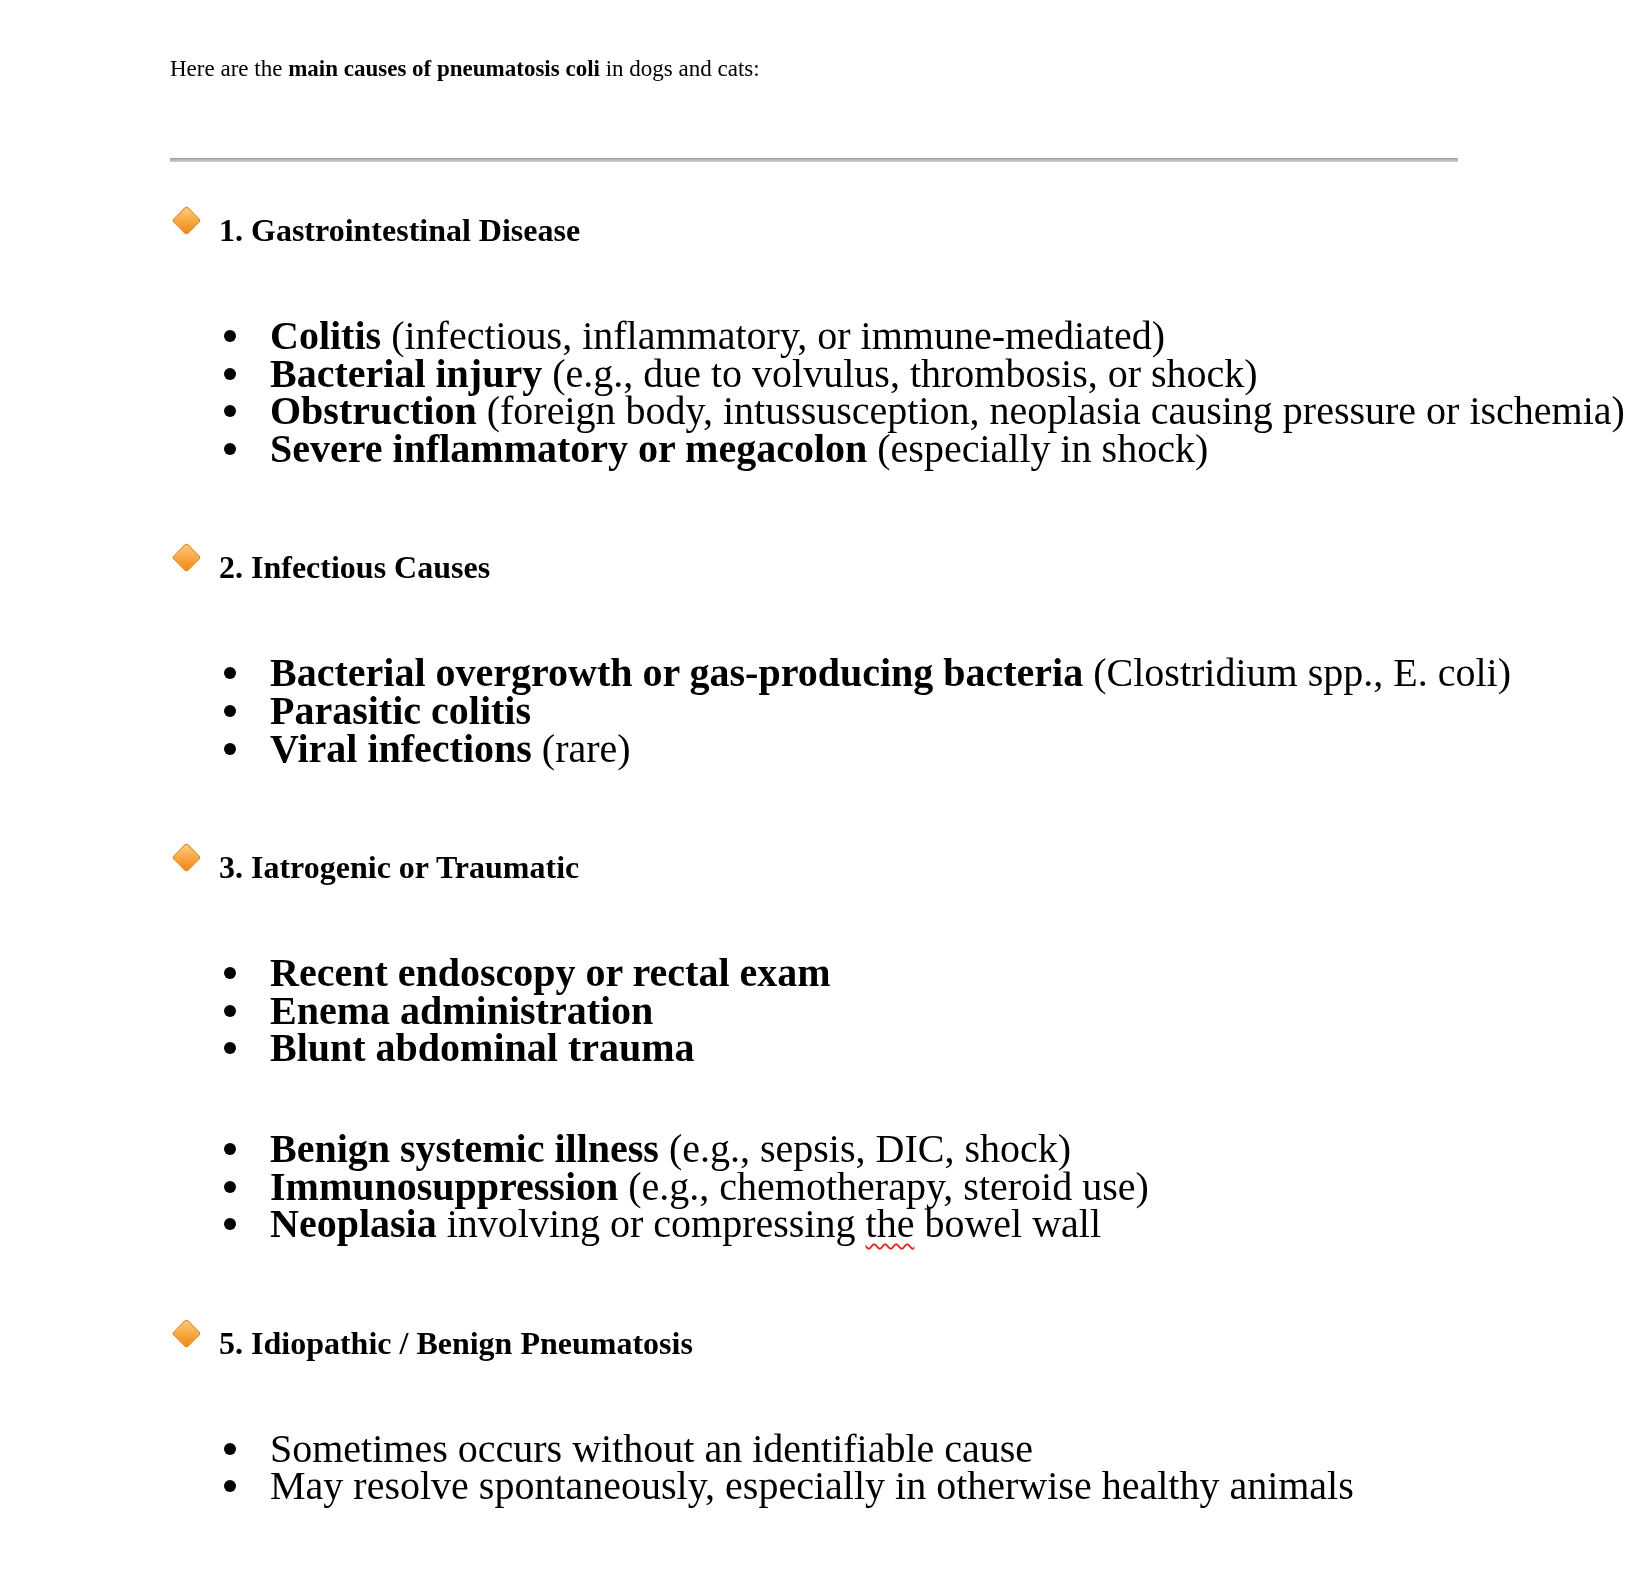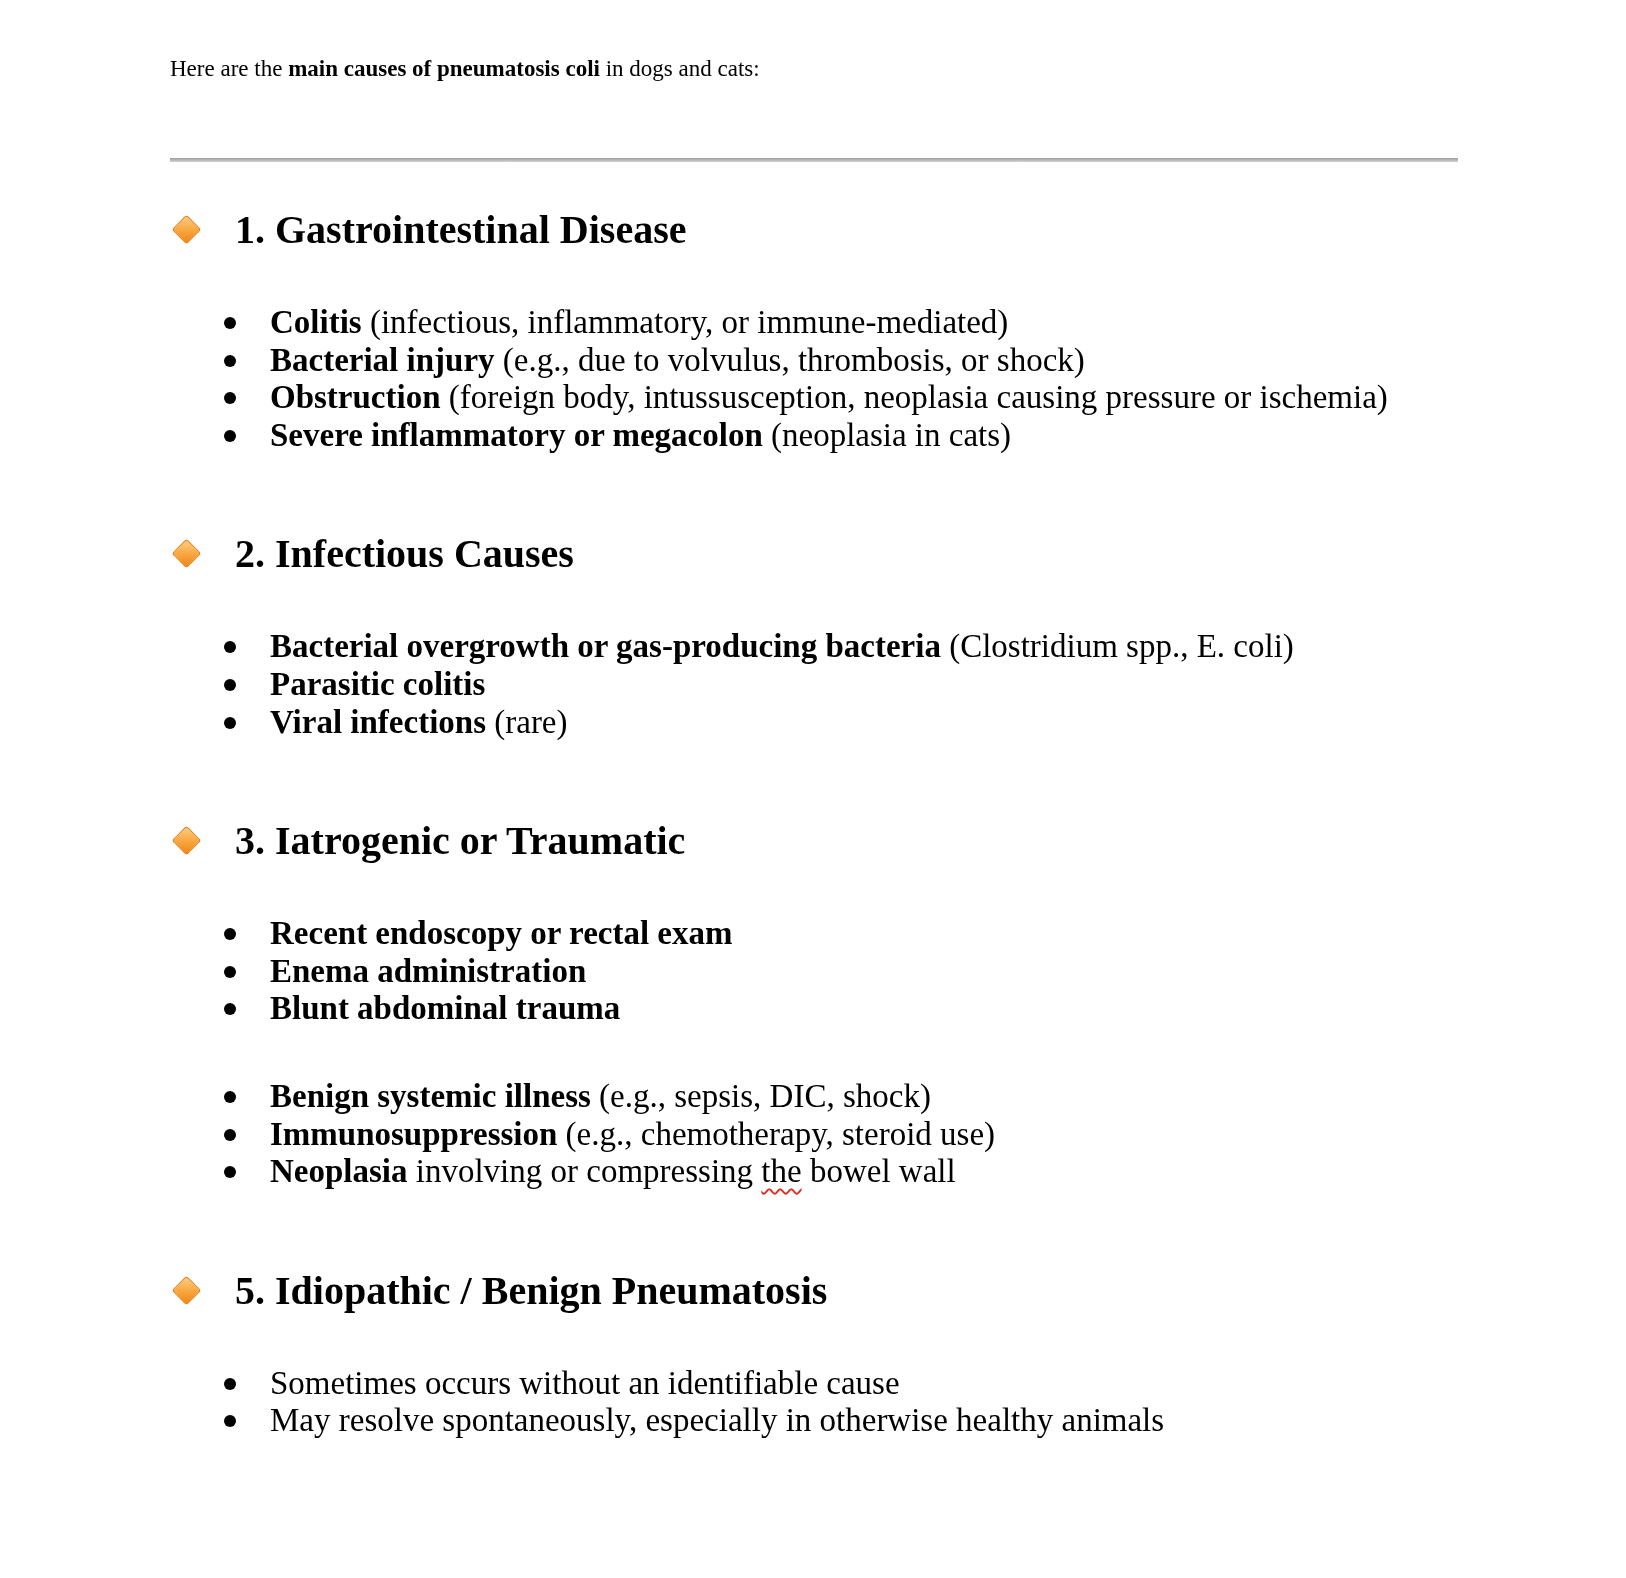--- a/index.html
+++ b/index.html
@@ -27,24 +27,24 @@
   .intro b { font-weight: 700; }
   .rule {
     margin-top: 70px;
     width: 1288px;
     height: 4px;
     border: none;
     background: linear-gradient(to bottom, #9d9d9d, #d2d2d2);
   }
   .section-heading {
     display: flex;
-    align-items: center;
-    gap: 33px;
+    align-items: flex-start;
+    gap: 17px;
     margin: 76px 0 0 2px;
-    font-size: 40px;
+    font-size: 32px;
     line-height: 48px;
     font-weight: 700;
     white-space: nowrap;
   }
   .section-heading.first { margin-top: 44px; }
   .diamond-box {
     width: 30px;
     height: 30px;
     position: relative;
     flex: 0 0 auto;
@@ -55,22 +55,22 @@
     top: 4px;
     width: 21px;
     height: 21px;
     transform: rotate(45deg);
     background: linear-gradient(135deg, #fecd83 0%, #f8a53e 55%, #ee8614 100%);
     border: 1px solid #e07e12;
     border-radius: 3px;
   }
   .causes-list {
     list-style: none;
-    margin-top: 50px;
-    font-size: 33px;
+    margin-top: 63px;
+    font-size: 40px;
     line-height: 37.6px;
   }
   .causes-list li {
     position: relative;
     padding-left: 100px;
     white-space: nowrap;
   }
   .causes-list b { font-weight: 700; }
   .bullet-dot {
     position: absolute;
@@ -102,21 +102,21 @@
   <h2 class="section-heading first">
     <span class="diamond-box">
         <span class="diamond"></span>
       </span>
     <span>1. Gastrointestinal Disease</span>
   </h2>
   <ul class="causes-list">
     <li><span class="bullet-dot"></span><b>Colitis</b><span> (infectious, inflammatory, or immune-mediated)</span></li>
     <li><span class="bullet-dot"></span><b>Bacterial injury</b><span> (e.g., due to volvulus, thrombosis, or shock)</span></li>
     <li><span class="bullet-dot"></span><b>Obstruction</b><span> (foreign body, intussusception, neoplasia causing pressure or ischemia)</span></li>
-    <li><span class="bullet-dot"></span><b>Severe inflammatory or megacolon</b><span> (neoplasia in cats)</span></li>
+    <li><span class="bullet-dot"></span><b>Severe inflammatory or megacolon</b><span> (especially in shock)</span></li>
   </ul>
 
   <h2 class="section-heading">
     <span class="diamond-box">
         <span class="diamond"></span>
       </span>
     <span>2. Infectious Causes</span>
   </h2>
   <ul class="causes-list">
     <li><span class="bullet-dot"></span><b>Bacterial overgrowth or gas-producing bacteria</b><span> (Clostridium spp., E. coli)</span></li>

